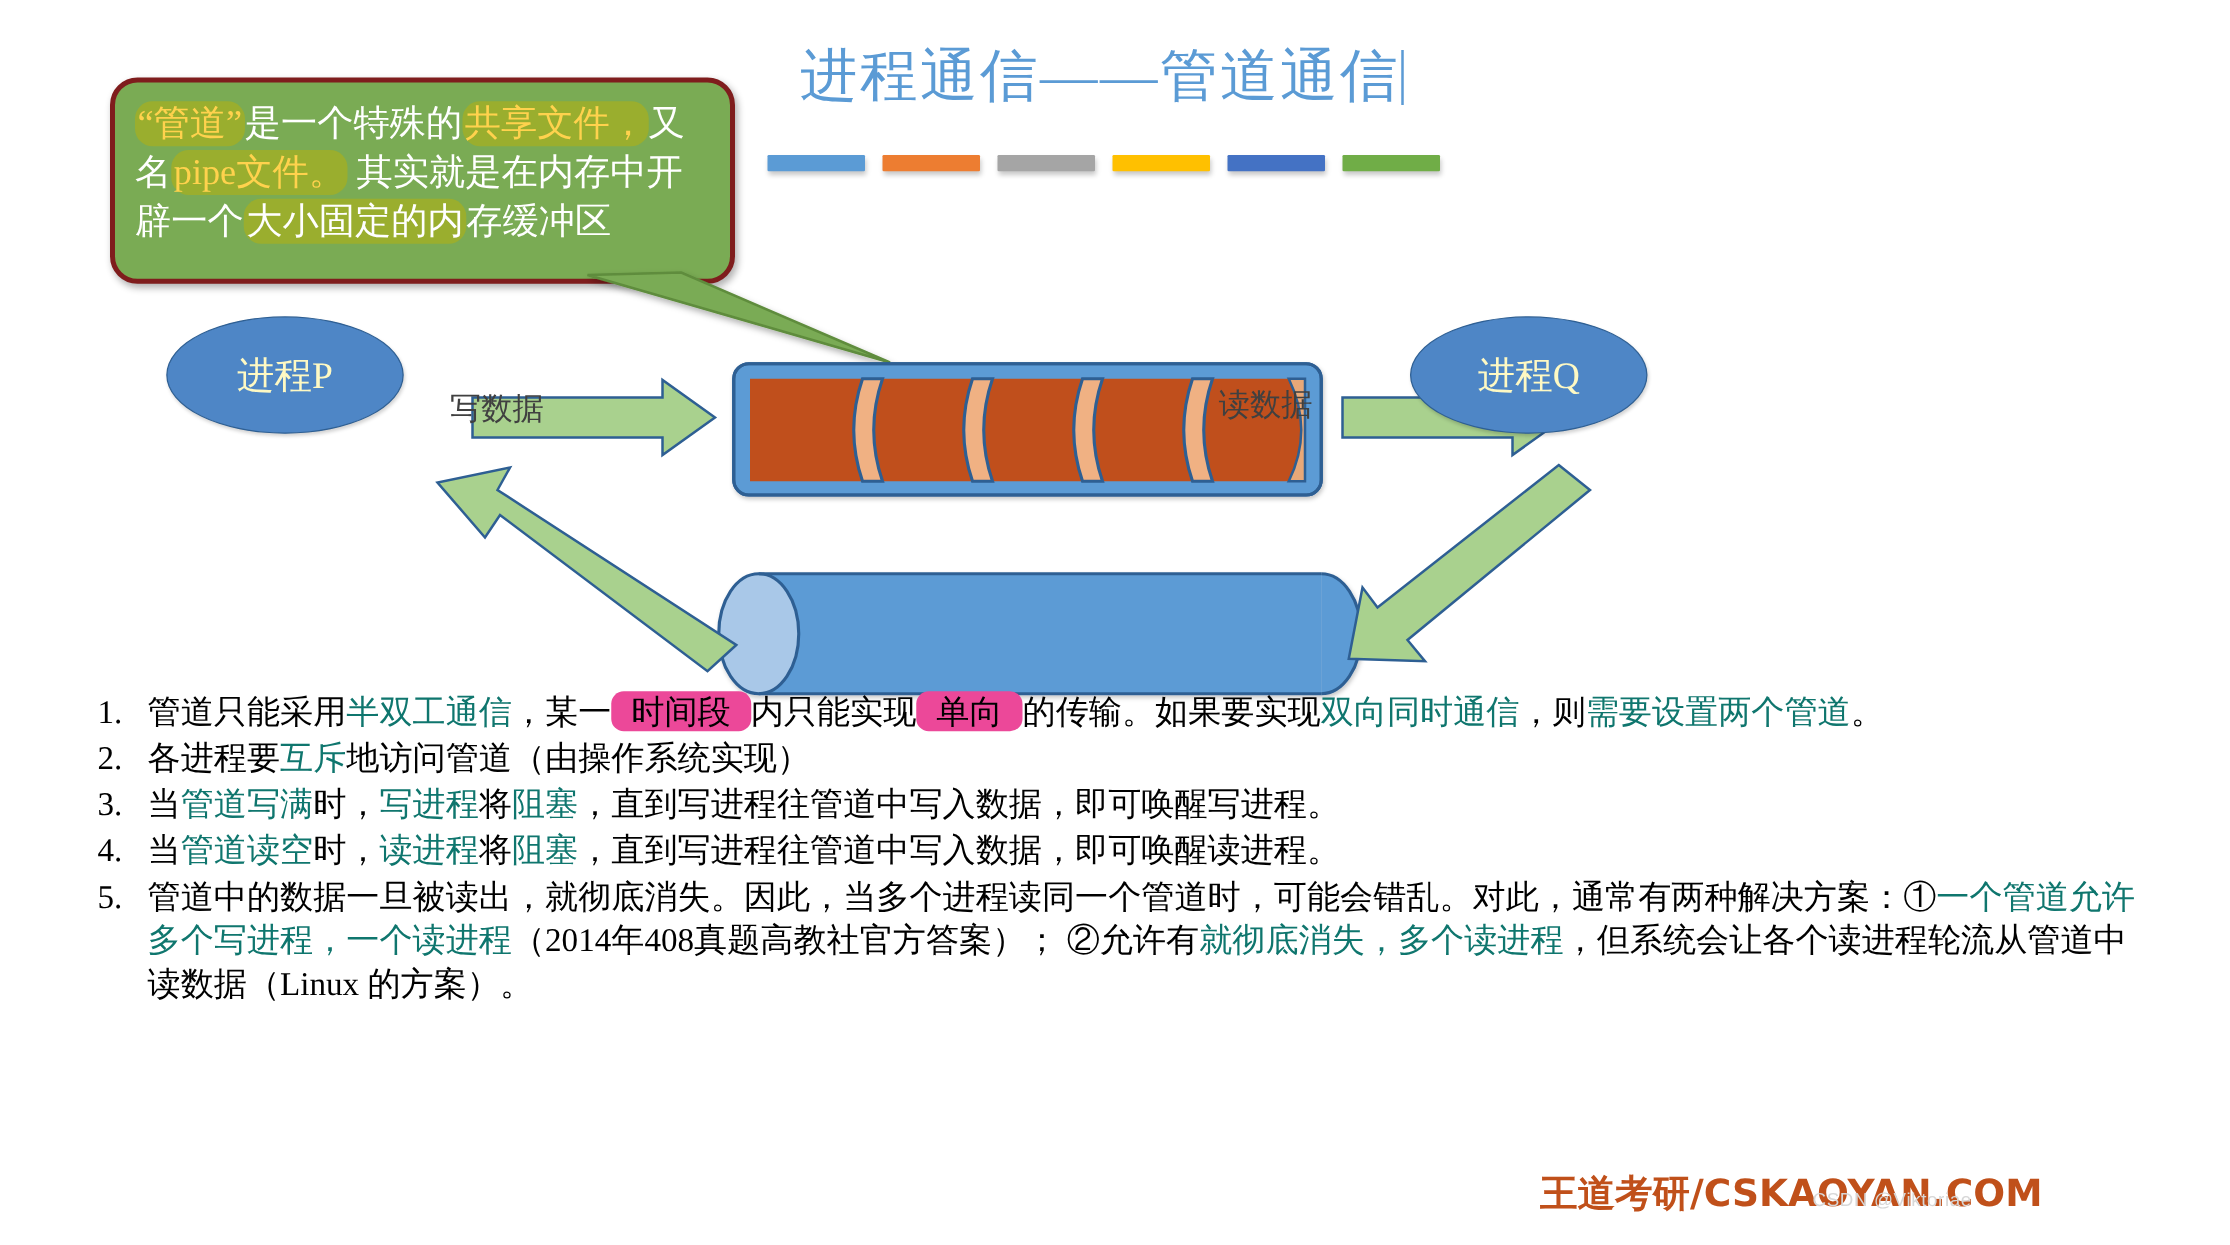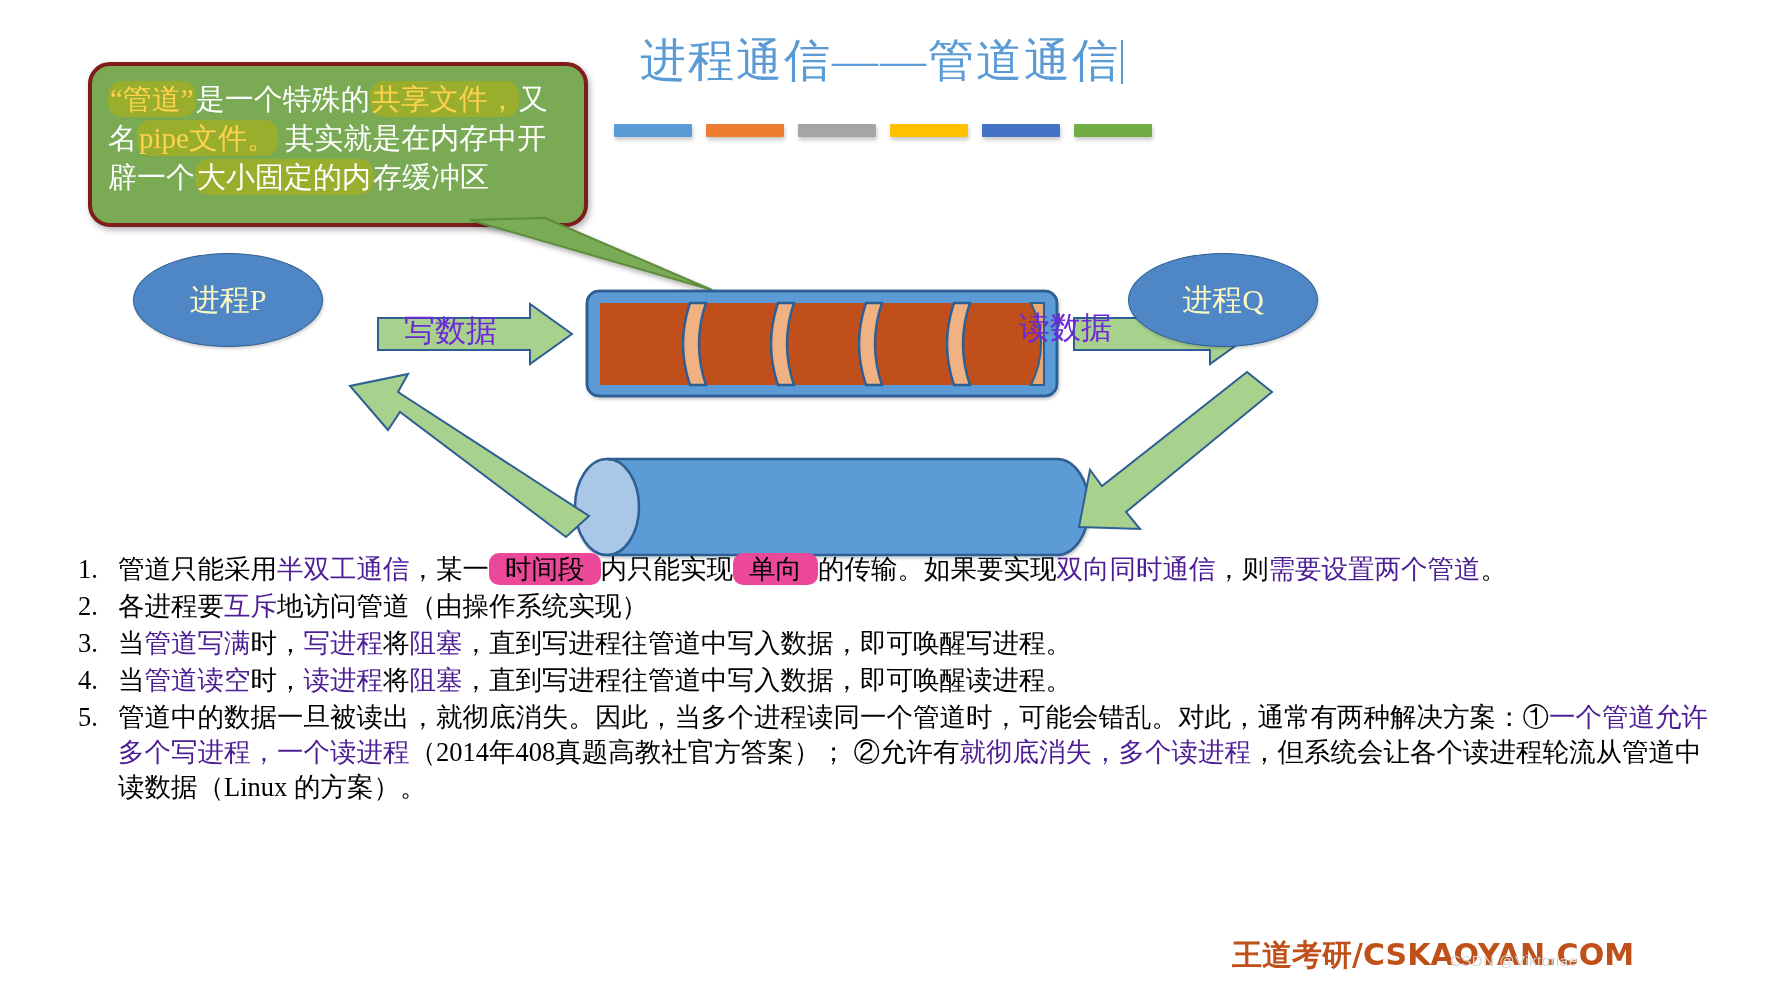--- a/index.html
+++ b/index.html
@@ -46,33 +46,33 @@
     position:absolute;border-radius:50%;
     background:#4E86C6;border:1.5px solid #2E5F93;
     color:#fef9c3;font-size:30px;
     display:flex;align-items:center;justify-content:center;
     box-shadow:1px 2px 3px rgba(0,0,0,.18);
   }
   #oval-p{left:133px;top:253px;width:188px;height:92px;}
   #oval-q{left:1128px;top:253px;width:188px;height:92px;}
 
   
-  .arrow-label{position:absolute;font-size:31px;color:#6d28d9;white-space:nowrap;margin-left:44px;}
+  .arrow-label{position:absolute;font-size:25px;color:#404040;white-space:nowrap;}
   #label-write{left:360px;top:310px;}
   #label-read{left:975px;top:307px;}
 
   
   #list{
     position:absolute;left:78px;top:552px;width:1640px;
     font-size:26.5px;line-height:35px;color:#000;
   }
   #list .li{display:flex;margin-bottom:2px;}
   #list .num{width:40px;flex:none;text-align:left;font-size:26.5px;}
   #list .body{flex:1;}
-  .r{color:#4c1d95;}
+  .r{color:#0f766e;}
   .y{background:#ec4899;border-radius:10px;padding:1px 16px;}
 
   
   #footer{
     position:absolute;left:1232px;top:935px;
     font-size:30px;color:#C0501A;font-weight:bold;
     font-family:"DejaVu Sans","Liberation Sans",sans-serif;
   }
   #wm{
     position:absolute;left:1450px;top:952px;font-size:15px;

